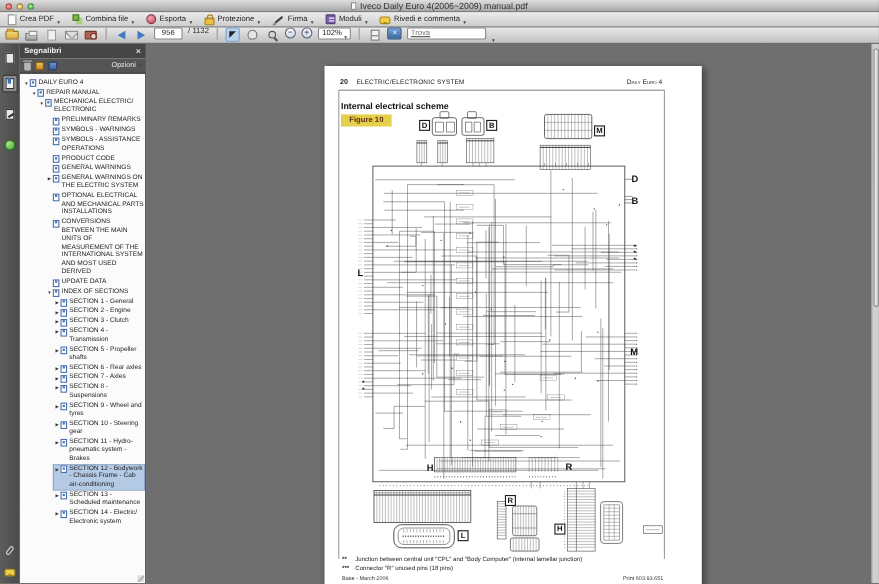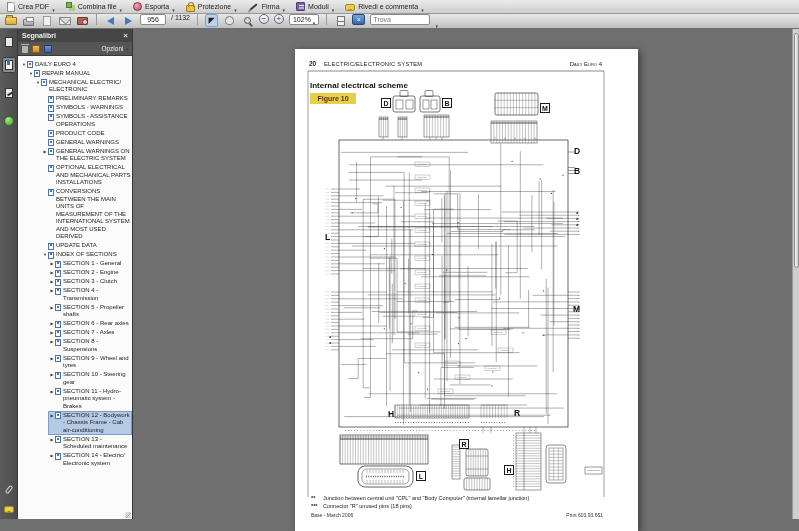--- a/index.html
+++ b/index.html
@@ -57,21 +57,21 @@
   .t2-select-glyph { font-size:8px; color:#222; line-height:8px; }
   .t2-hand { width:9px; height:9px; background:#e4e4e4; border:1px solid #777; border-radius:50% 50% 42% 42%; }
   .t2-zoomtool { width:7px; height:7px; border:1.5px solid #555; border-radius:50%; position:relative; }
   .t2-zoomtool::after { content:""; position:absolute; right:-3px; bottom:-2.5px; width:4px; height:1.5px; background:#555; transform:rotate(45deg); }
   .t2-zoomcircle { width:10px; height:10px; border-radius:50%; border:1px solid #667; background:linear-gradient(#fefefe,#ccd8e8); font-size:8px; line-height:8px; text-align:center; color:#335; }
   .zoom-box { display:flex; align-items:center; gap:2px; background:#fff; border:1px solid #8a8a8a; border-radius:2px; height:11px; padding:0 3px; }
   .zoom-box .t2-label { font-size:7px; }
   .t2-pagescroll { width:8px; height:10px; border:1px solid #777; background:#f2f2f2; position:relative; }
   .t2-pagescroll::after { content:""; position:absolute; left:0; right:0; top:4px; height:1px; background:#777; }
   .t2-fullscreen { width:13px; height:11px; border-radius:2px; background:linear-gradient(#76a6e0,#34659f); border:1px solid #234a78; color:#fff; font-size:7px; line-height:10px; text-align:center; }
-  .find-field { width:60px;text-decoration:underline; }
+  .find-field { width:72px;text-decoration:underline; }
 
   
   .main { position:relative; height:490px; display:flex; }
 
   .navstrip { position:relative; width:18px; background:linear-gradient(90deg,#5c5c5c,#4c4c4c); border-right:1px solid #3a3a3a; flex:none; }
   .nav-btn { position:absolute; left:2px; width:14px; height:16px; border-radius:2px; display:flex; align-items:center; justify-content:center; }
   .nav-btn.active { background:#8b8b8b; border:1px solid #3a3a3a; }
   .np-page { width:8px; height:10px; background:#e8e8e8; border:1px solid #333; }
   .np-bm { width:8px; height:10px; background:#f2f2f2; border:1px solid #333; position:relative; }
   .np-bm::after { content:""; position:absolute; left:1px; top:-1px; width:3px; height:5px; background:#3c6fb4; }
@@ -126,20 +126,26 @@
   .pg-footer-right { position:absolute; right:35px; top:463px; font-size:5px; color:#333; }
 
   .vscroll { position:absolute; right:0; top:0; bottom:0; width:7px; background:#cfcfcf; border-left:1px solid #9a9a9a; }
   .vscroll-thumb { position:absolute; left:0.5px; top:4px; width:5.5px; height:235px; background:linear-gradient(90deg,#f4f4f4,#cdcdcd); border:1px solid #8d8d8d; border-radius:3px; }
 </style>
 </head>
 <body>
 
 <div class="window">
 
+  <div class="titlebar">
+    <span class="tl red"></span>
+    <span class="tl yel"></span>
+    <span class="tl grn"></span>
+    <div class="win-title"><span class="doc-glyph"></span><span>Iveco Daily Euro 4(2006~2009) manual.pdf</span></div>
+  </div>
 
   <div class="toolbar1">
       <span class="tb1-btn">
         <span class="ic ic-new-pdf"></span>
         <span class="tb1-label">Crea PDF</span>
         <span class="caret"></span>
       </span>
       <span class="tb1-btn">
         <span class="ic ic-combine"></span>
         <span class="tb1-label">Combina file</span>

